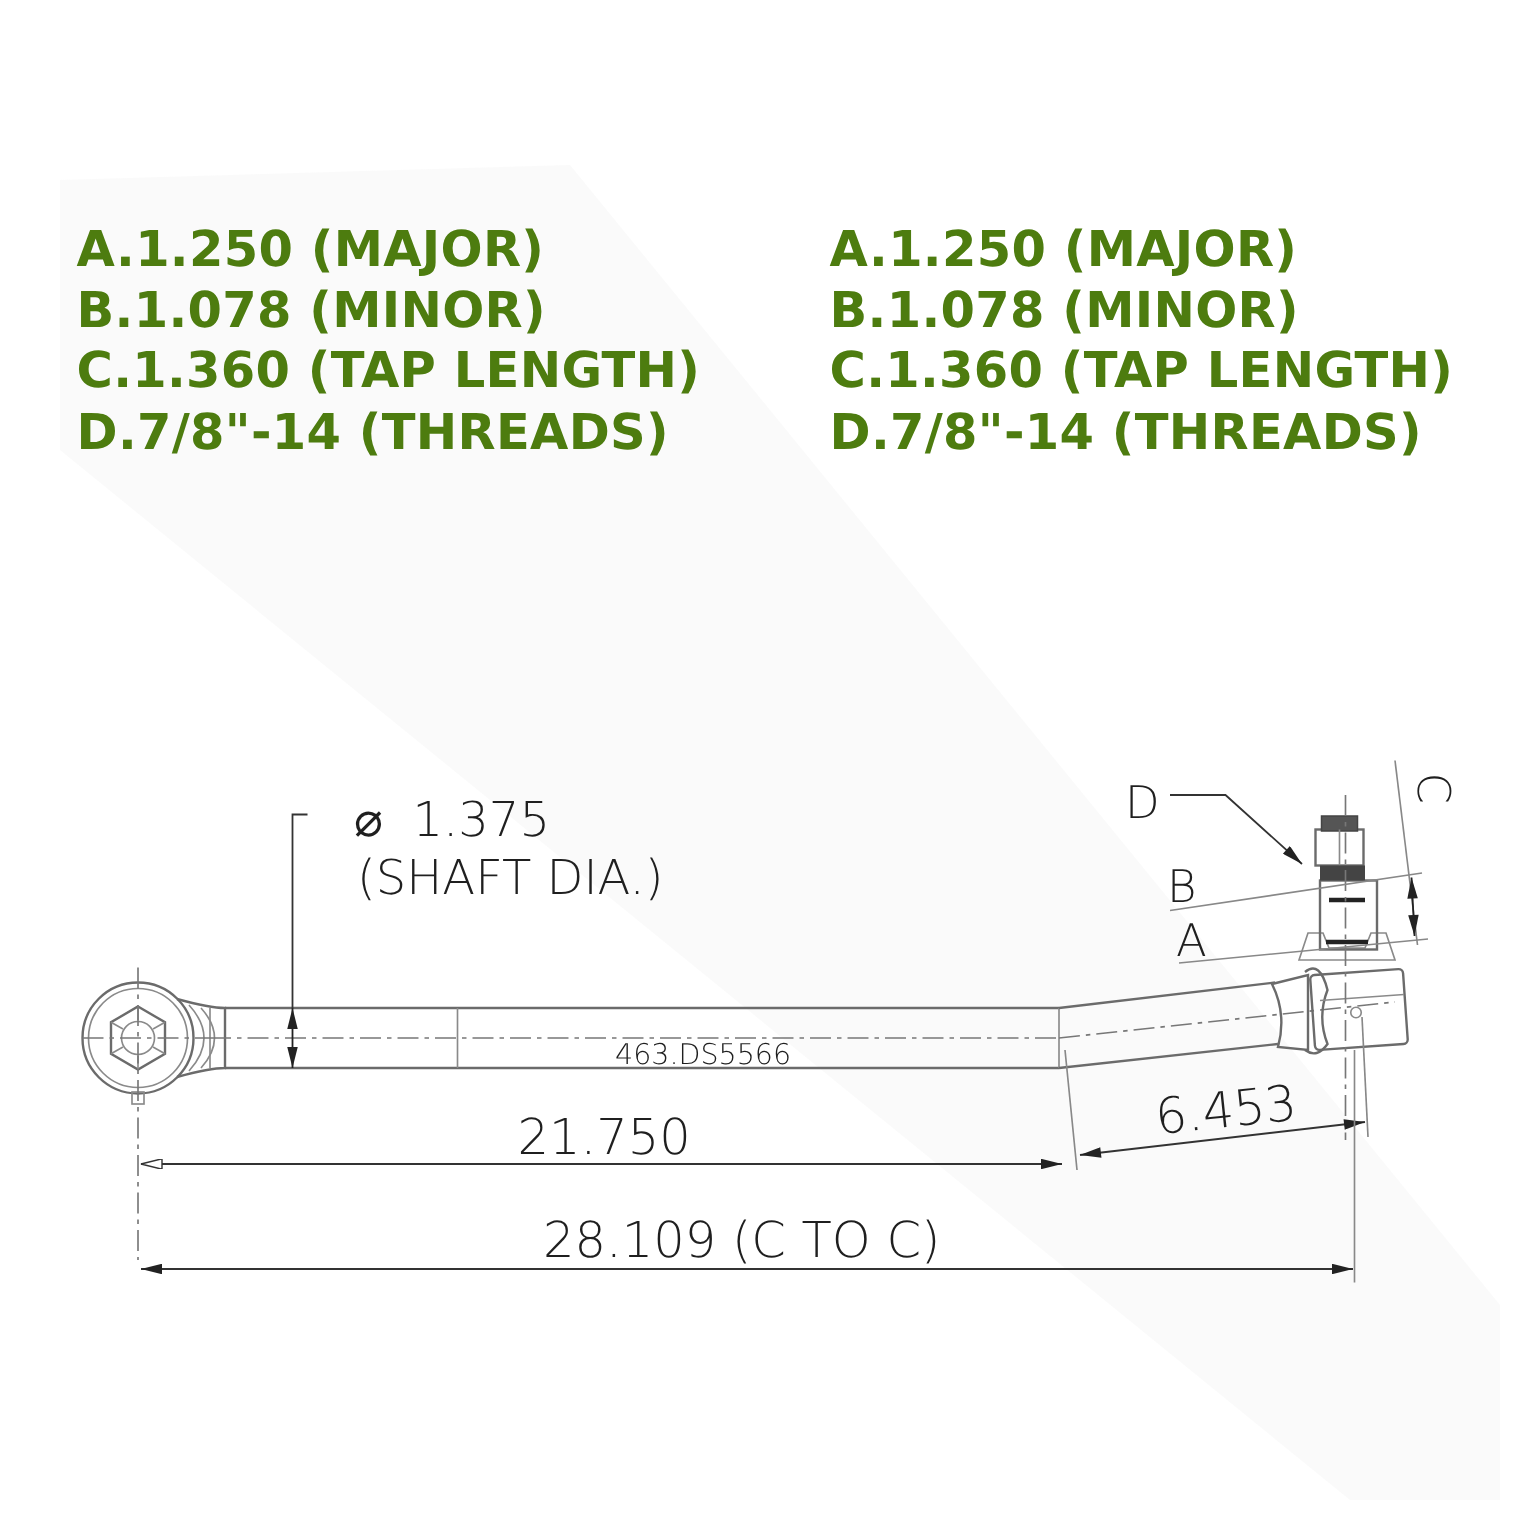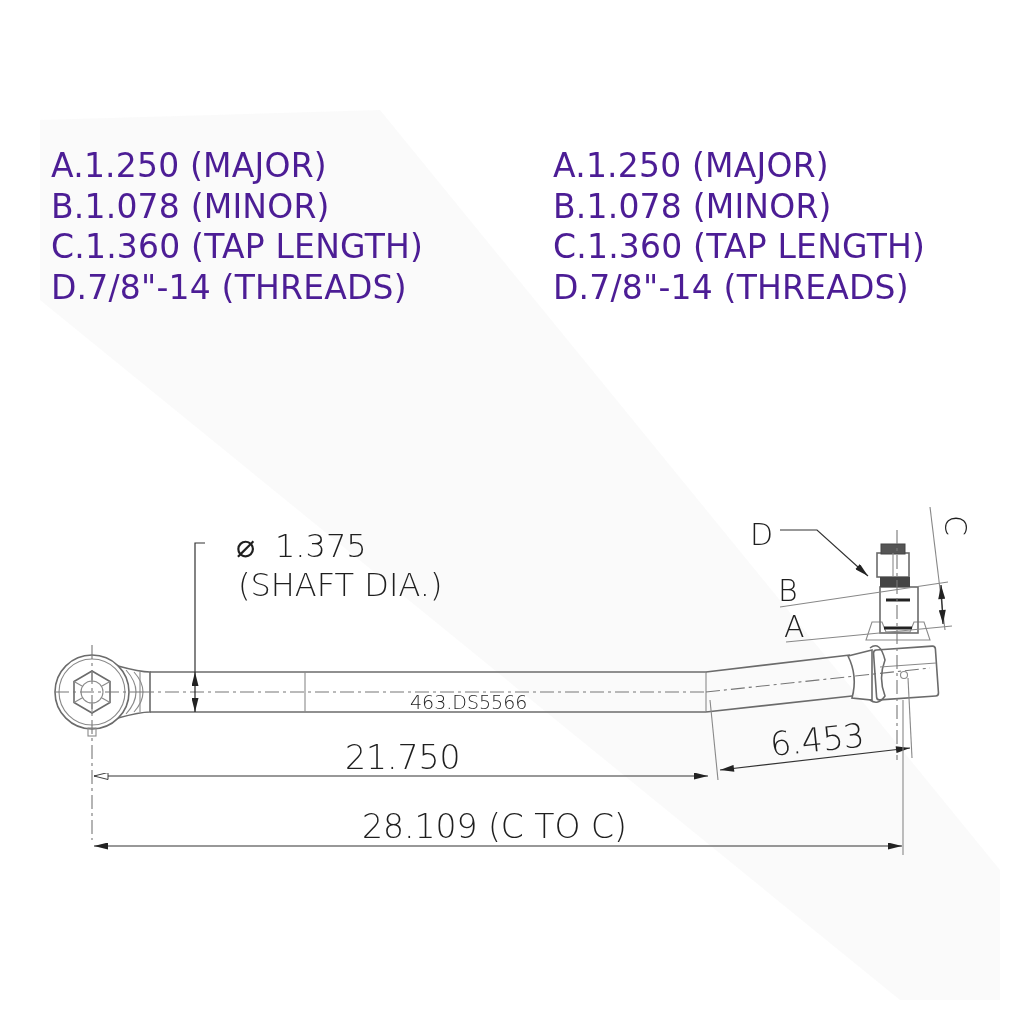--- a/index.html
+++ b/index.html
@@ -1,19 +1,19 @@
 <!DOCTYPE html>
 <html><head>
 <meta charset="utf-8">
 <style>
   html, body { margin: 0; padding: 0; background: #ffffff; }
   body { width: 1024px; height: 1024px; position: relative; overflow: hidden;
          font-family: "DejaVu Sans", sans-serif; color: #1a1a1a; }
   .spec-block { position: absolute; font-size: 33px; line-height: 40.5px; letter-spacing: 0.2px;
-                font-weight: 400; color: #4c1d95; white-space: nowrap; }
+                font-weight: 700; color: #4d7c0f; white-space: nowrap; }
   .spec-block div { margin: 0; }
   #spec-left { left: 51px; top: 146px; }
   #spec-right { left: 553px; top: 146px; }
   svg#drawing { position: absolute; left: 0; top: 0; }
   .lbl { font-family: "DejaVu Sans", sans-serif; fill: #1f1f1f; font-weight: 300; }
   .dim-line { stroke: #333; stroke-width: 1.2; fill: none; }
   .part { stroke: #6b6b6b; stroke-width: 1.6; fill: none; }
   .part-thin { stroke: #8a8a8a; stroke-width: 1.1; fill: none; }
   .center { stroke: #777; stroke-width: 1.1; stroke-dasharray: 14 4 3 4; fill: none; }
   .ext { stroke: #888; stroke-width: 1.1; fill: none; }

